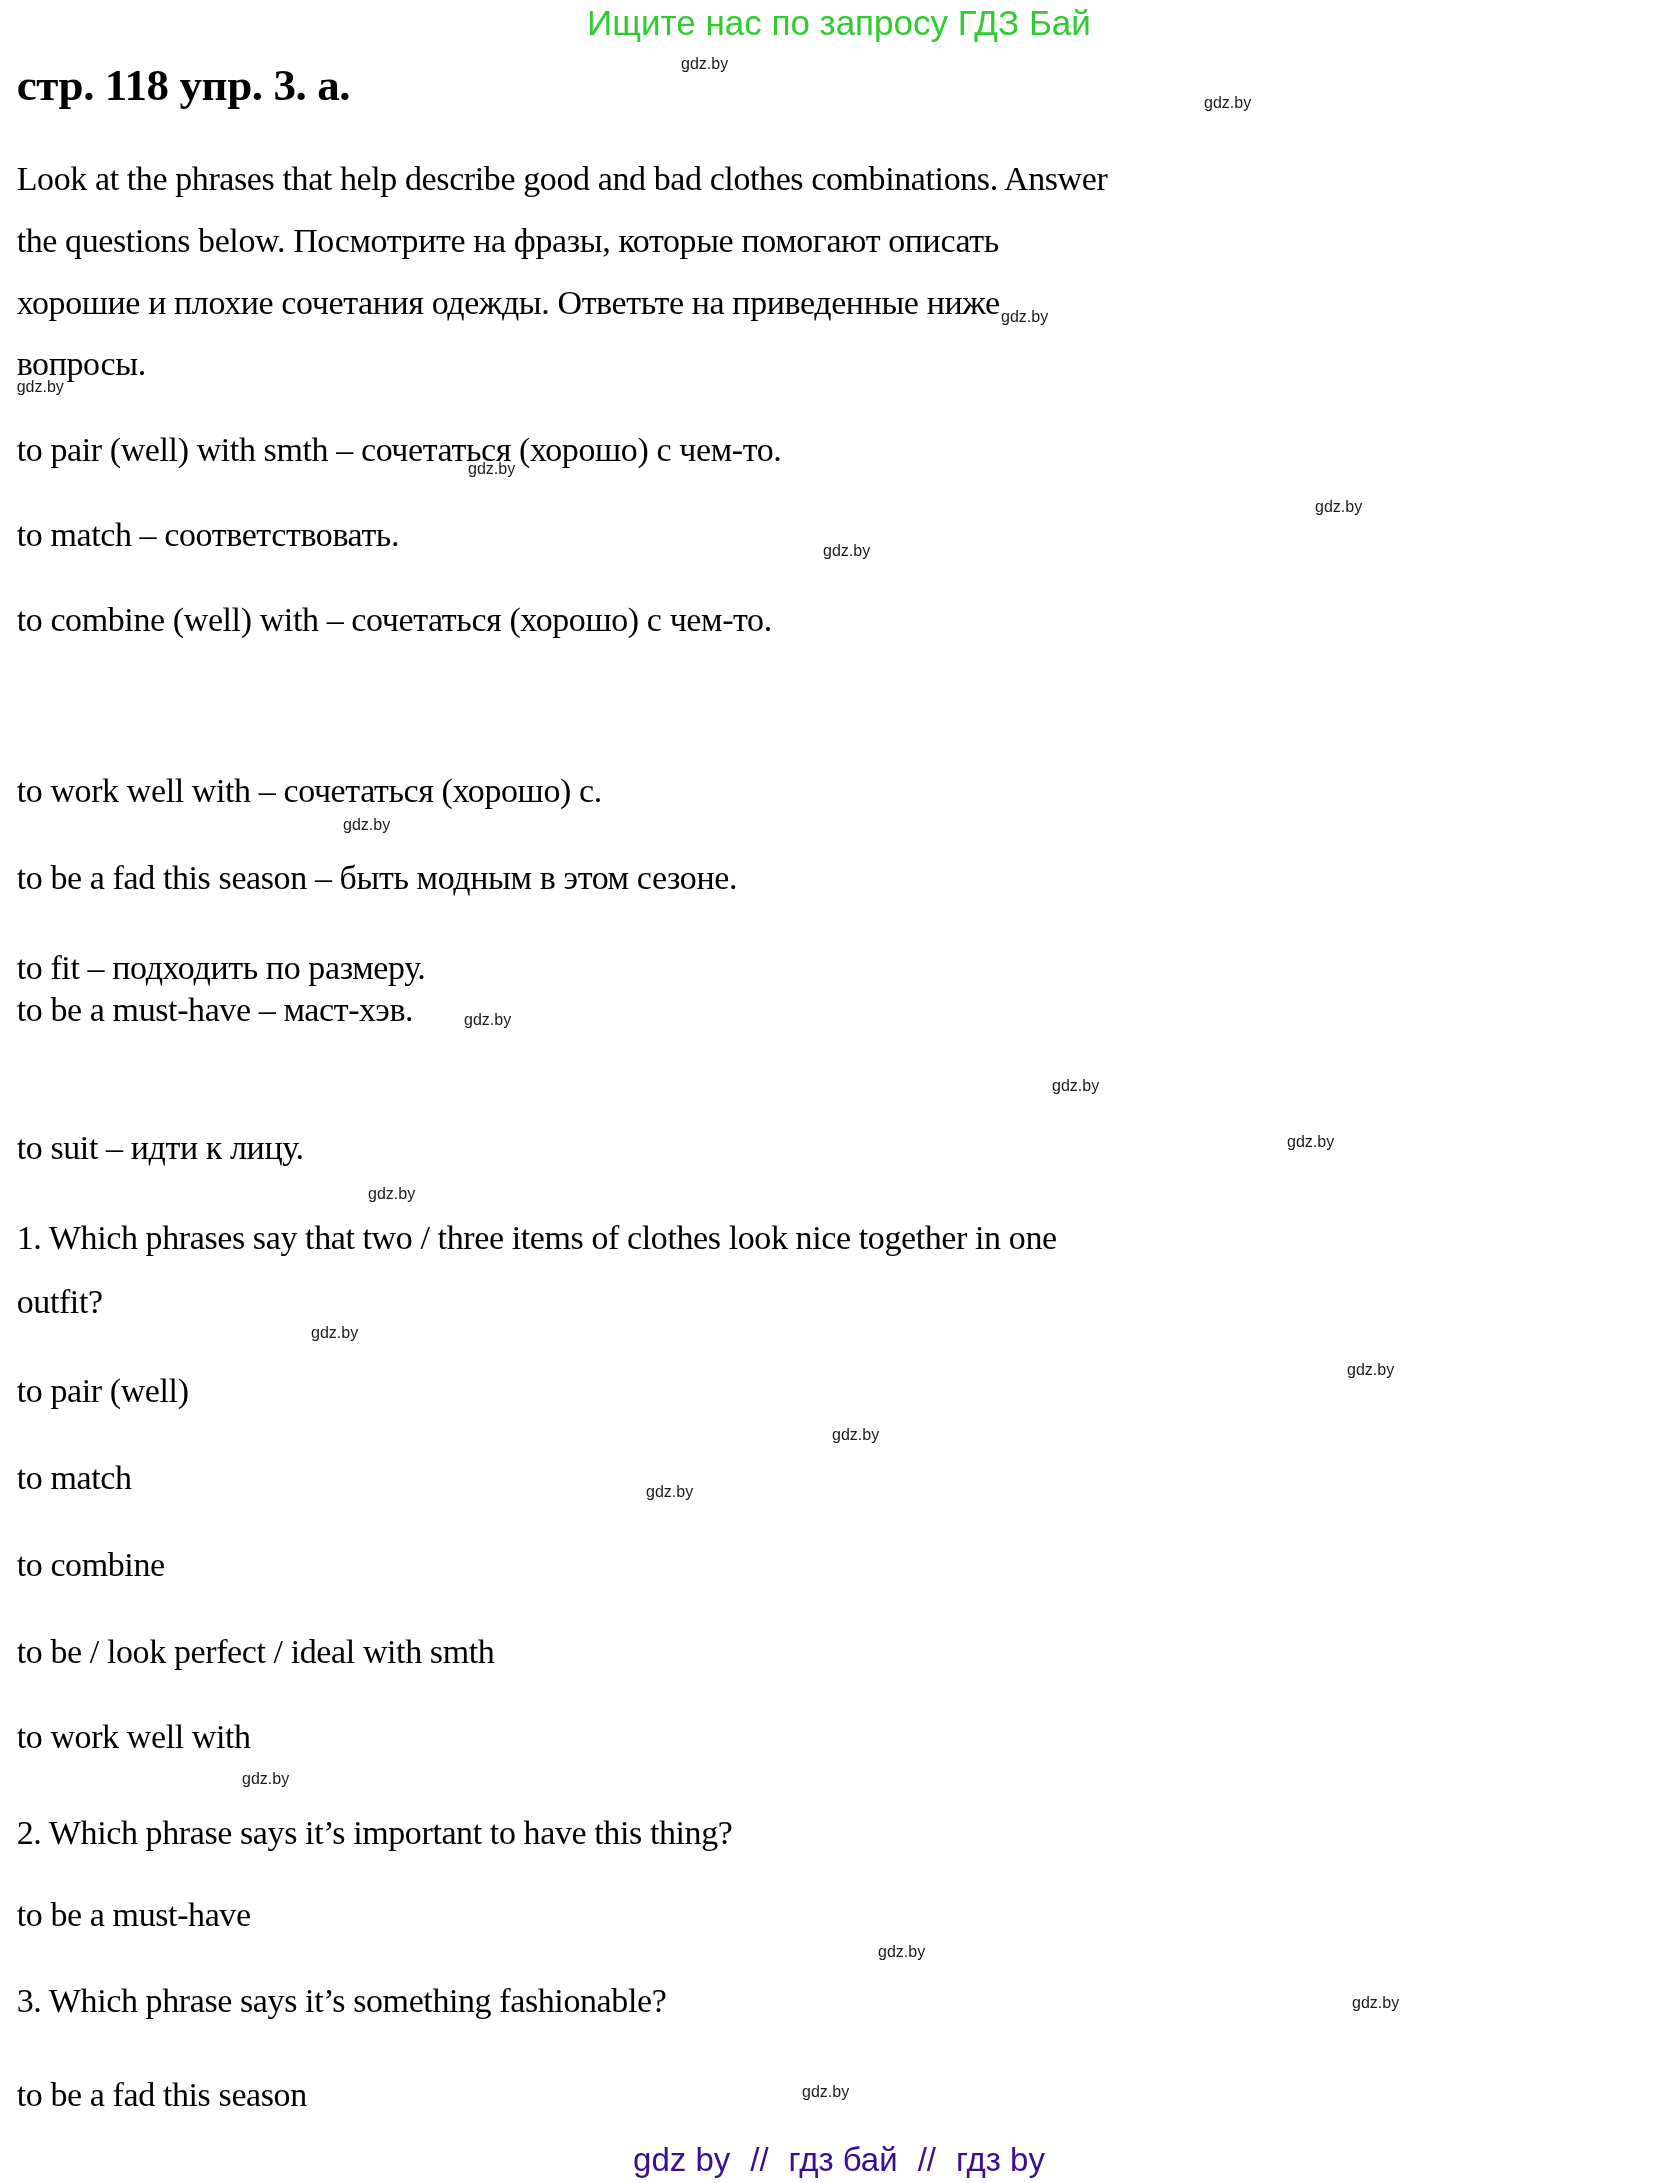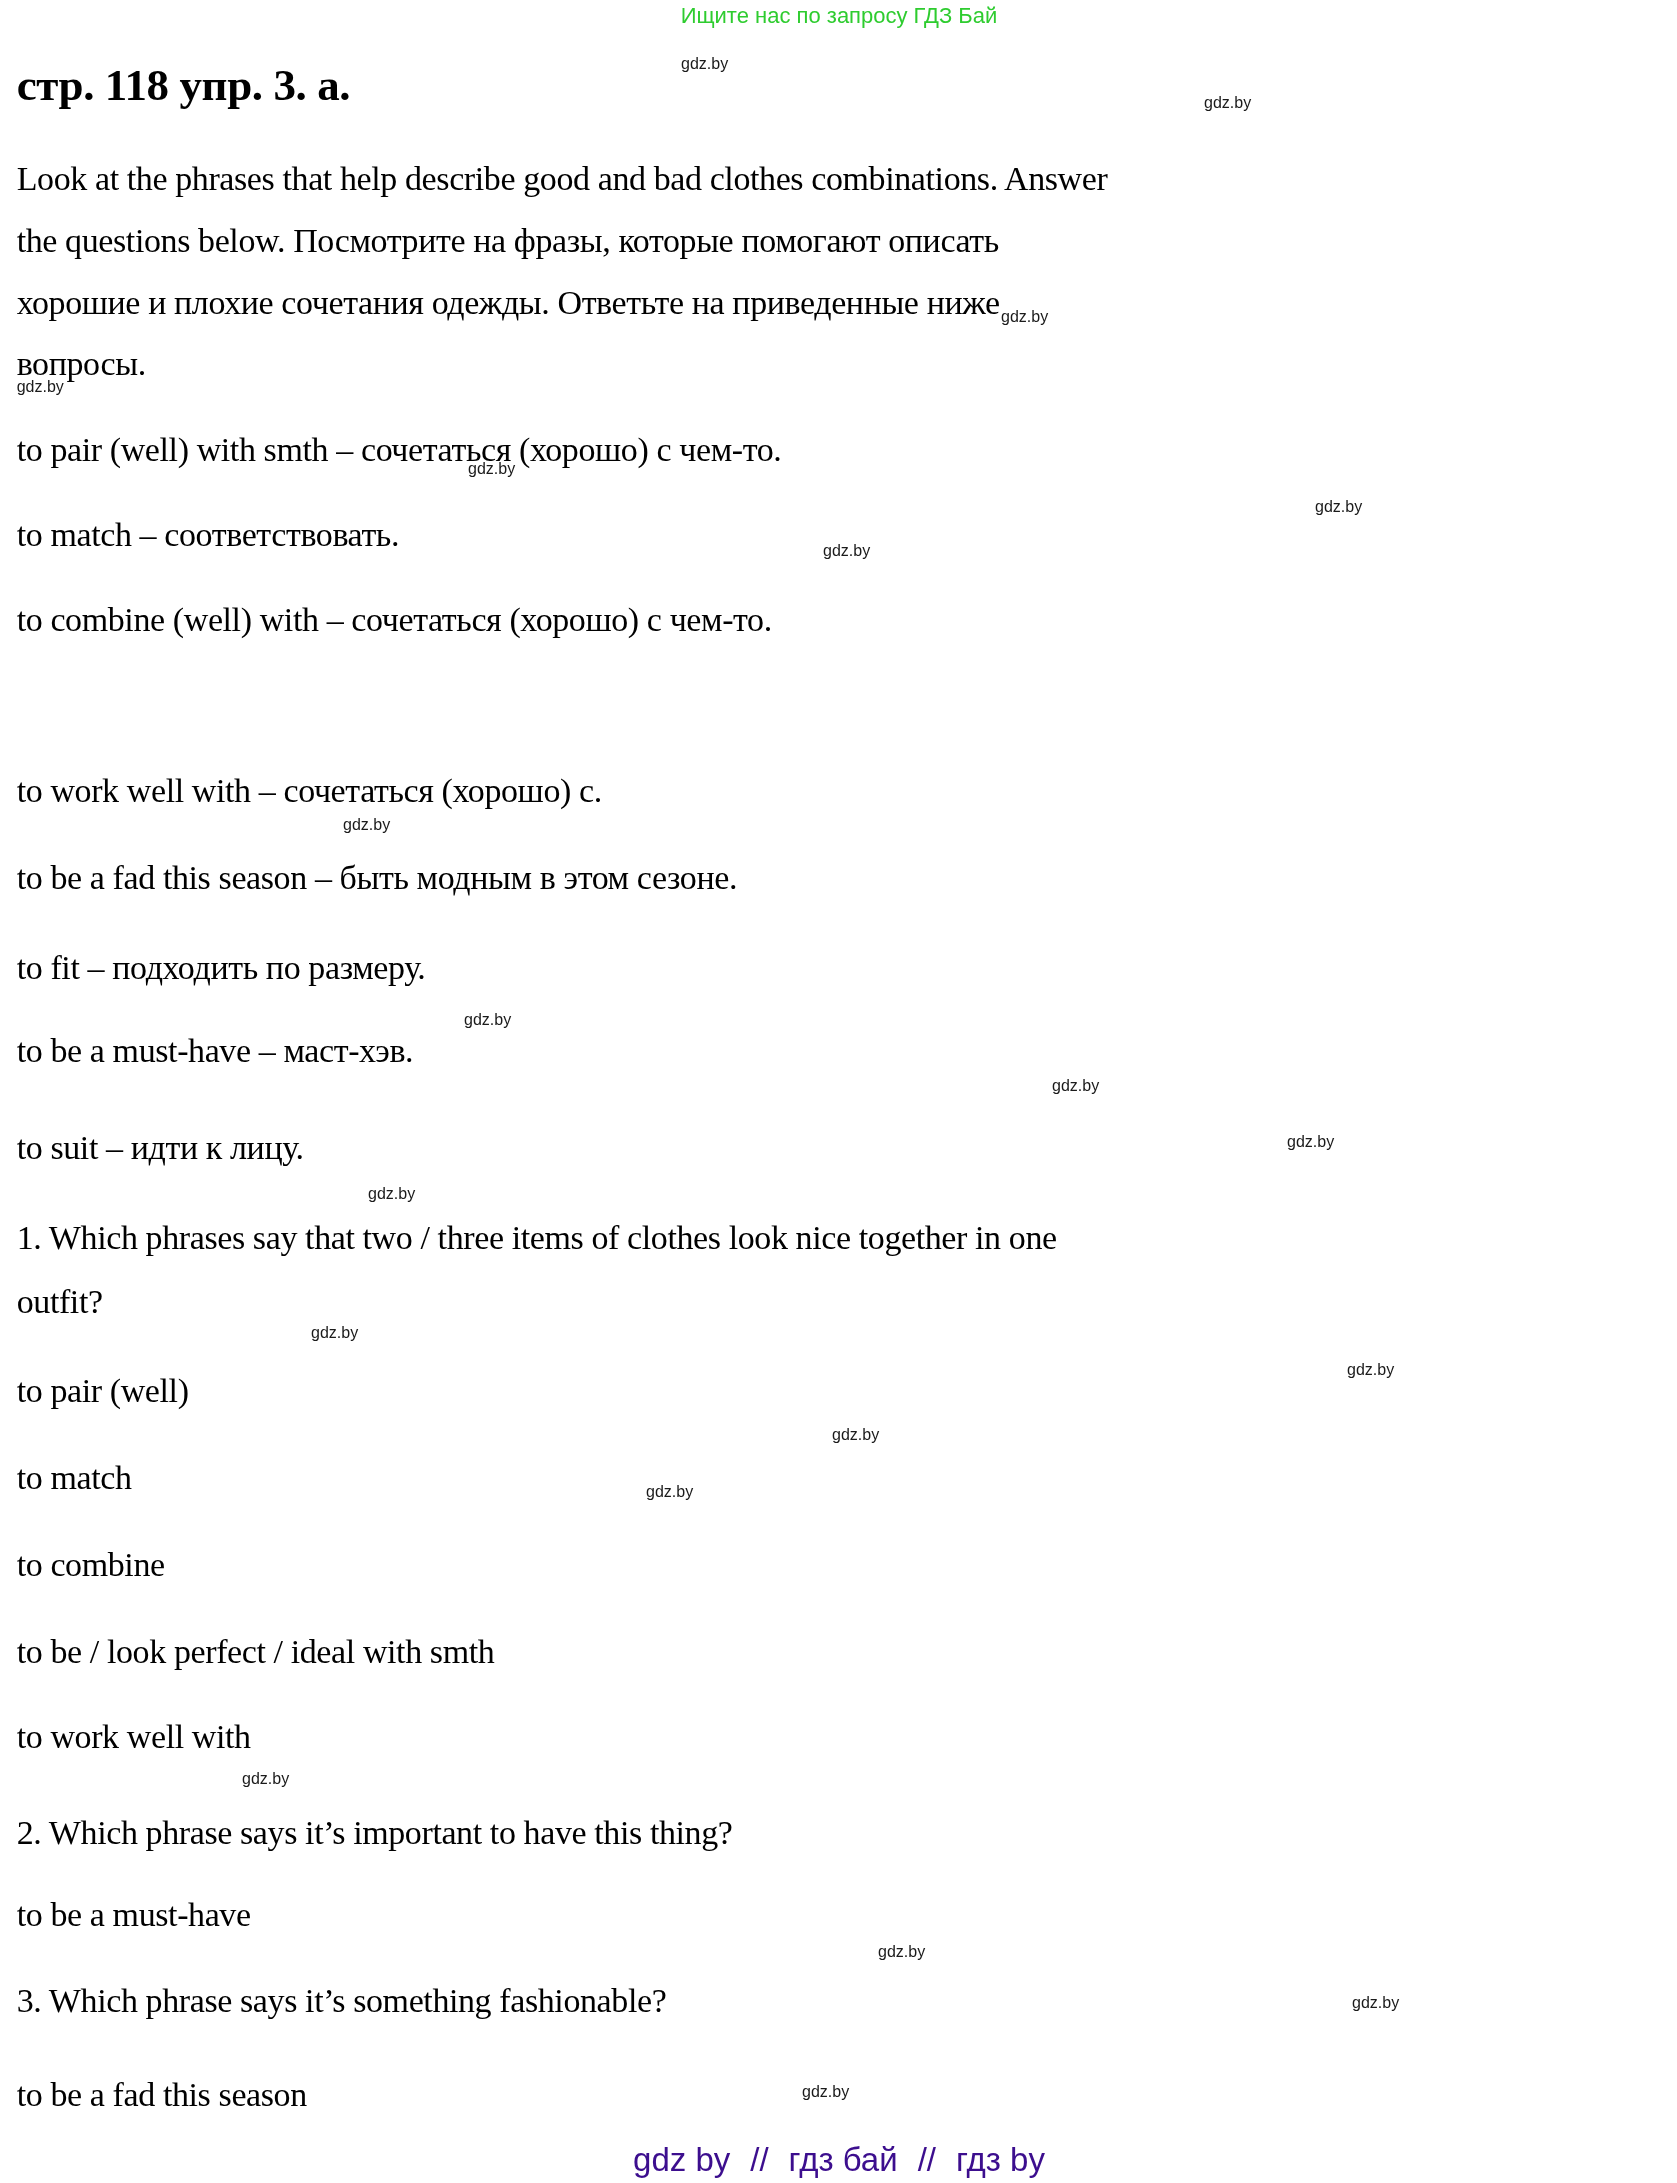--- a/index.html
+++ b/index.html
@@ -10,21 +10,21 @@
     background:#ffffff;
     overflow:hidden;
     font-family:"Liberation Serif","DejaVu Serif",serif;
     color:#000;
   }
   .promo{
     position:absolute;
     top:3.3px;left:0;width:100%;
     text-align:center;
     font-family:"Liberation Sans","DejaVu Sans",sans-serif;
-    font-size:22px;
+    font-size:35px;
     color:#2ecc2f;
     white-space:nowrap;
   }
   .line{
     position:absolute;
     left:16.7px;
     font-size:34px;
     line-height:50px;
     white-space:nowrap;
     letter-spacing:-0.4px;
@@ -64,21 +64,21 @@
   <div class="line" style="top:216px">the questions below. Посмотрите на фразы, которые помогают описать</div>
   <div class="line" style="top:278px">хорошие и плохие сочетания одежды. Ответьте на приведенные ниже</div>
   <div class="line" style="top:339px">вопросы.</div>
 
   <div class="line" style="top:425px">to pair (well) with smth – сочетаться (хорошо) с чем-то.</div>
   <div class="line" style="top:510px">to match – соответствовать.</div>
   <div class="line" style="top:595px">to combine (well) with – сочетаться (хорошо) с чем-то.</div>
   <div class="line" style="top:766px">to work well with – сочетаться (хорошо) с.</div>
   <div class="line" style="top:853px">to be a fad this season – быть модным в этом сезоне.</div>
   <div class="line" style="top:943px">to fit – подходить по размеру.</div>
-  <div class="line" style="top:1026px">to be a must-have – маст-хэв.</div>
+  <div class="line" style="top:985px">to be a must-have – маст-хэв.</div>
   <div class="line" style="top:1123px">to suit – идти к лицу.</div>
 
   <div class="line" style="top:1213px">1. Which phrases say that two / three items of clothes look nice together in one</div>
   <div class="line" style="top:1277px">outfit?</div>
 
   <div class="line" style="top:1366px">to pair (well)</div>
   <div class="line" style="top:1453px">to match</div>
   <div class="line" style="top:1540px">to combine</div>
   <div class="line" style="top:1627px">to be / look perfect / ideal with smth</div>
   <div class="line" style="top:1712px">to work well with</div>

